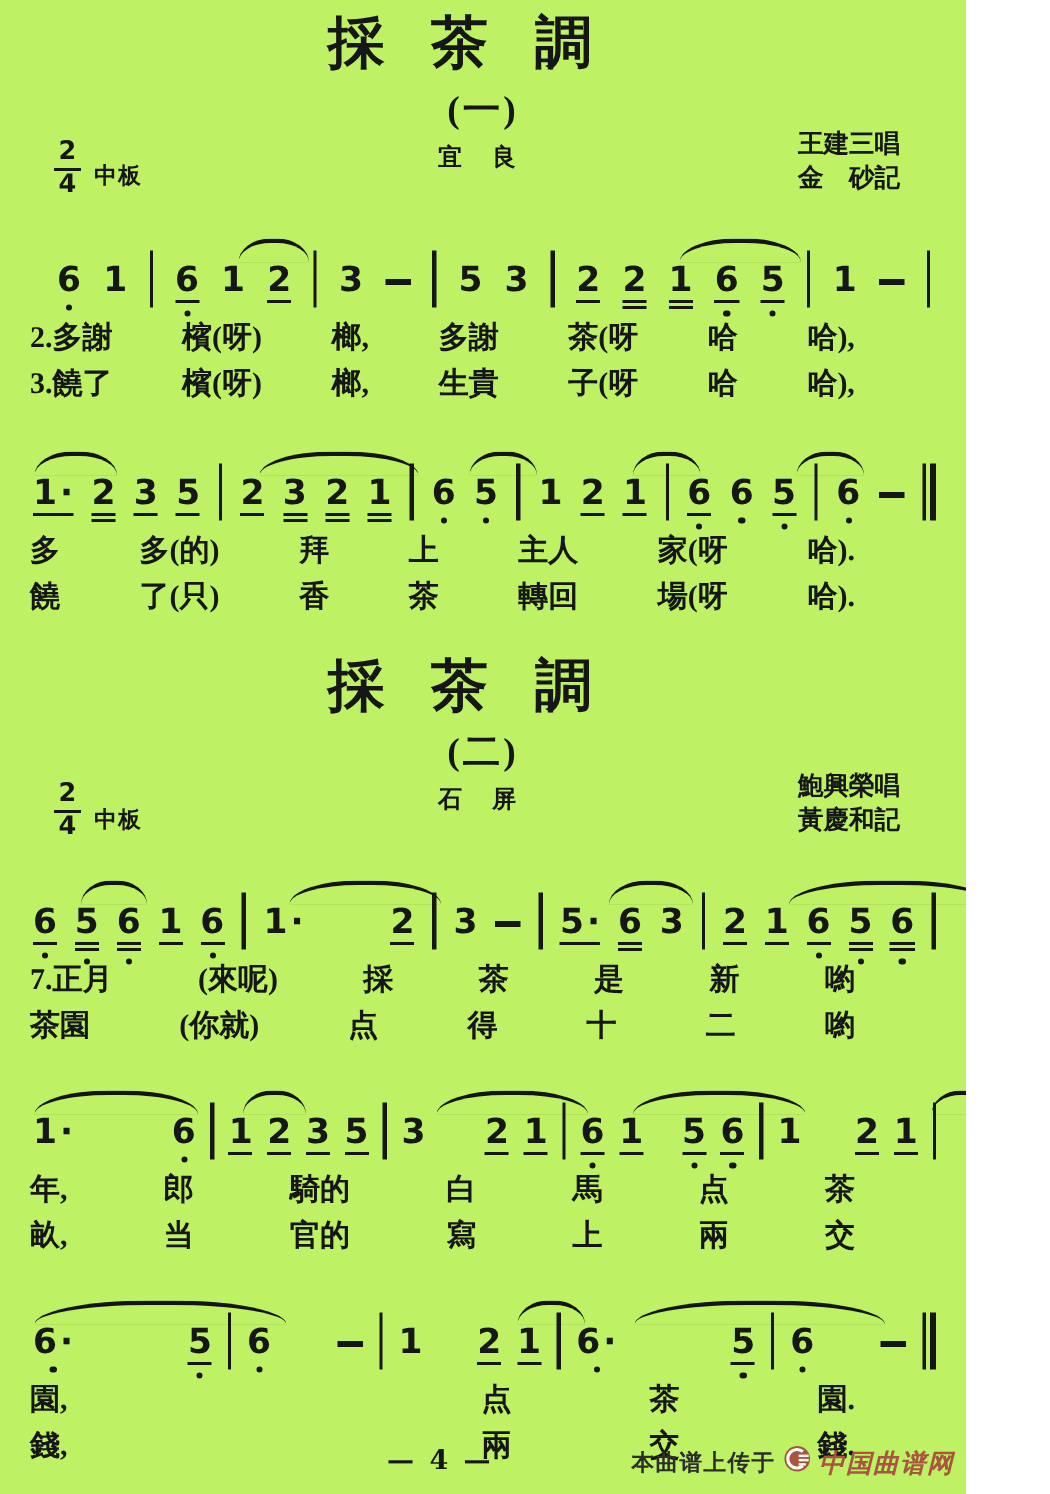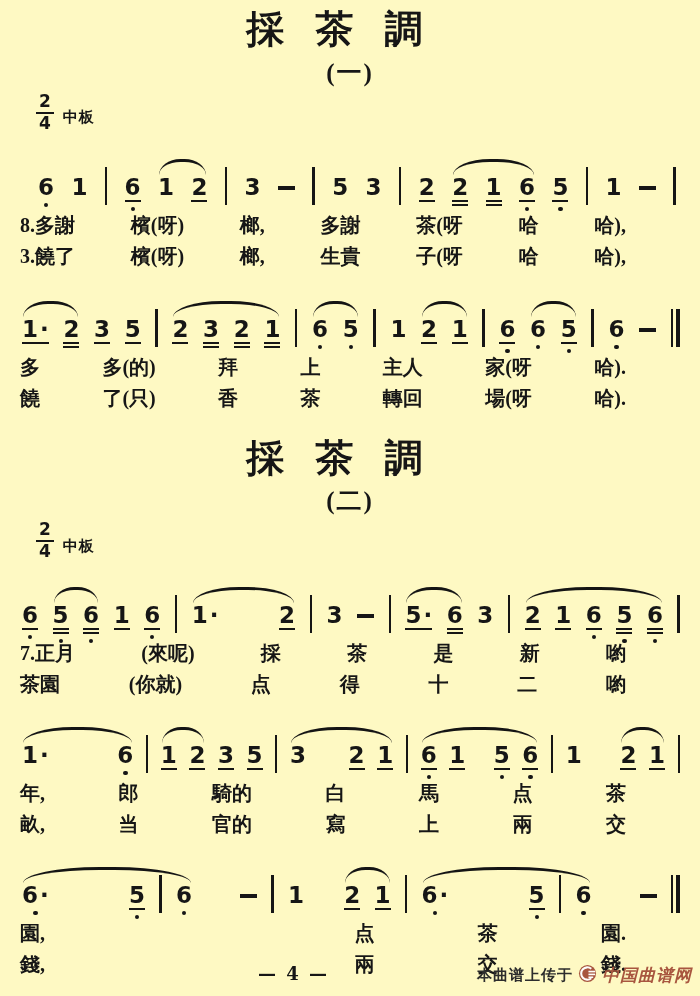--- a/index.html
+++ b/index.html
@@ -1,18 +1,18 @@
 <!DOCTYPE html>
 <html><head>
 <meta charset="utf-8">
 <style>
   html,body{margin:0;padding:0;background:#ffffff;}
   .page{
-    position:relative;width:700px;height:996px;overflow:hidden;
-    background:#fef9c3;color:#161616;
+    position:relative;width:644px;height:996px;overflow:hidden;
+    background:#bef264;color:#161616;
     font-family:"Liberation Serif","DejaVu Serif",serif;
   }
   
   .song-title{
     font-size:38px;font-weight:bold;text-align:center;
     letter-spacing:0.82em;line-height:1.15;margin:0;padding-top:8px;
   }
   .s2 .song-title{padding-top:26px;}
   .part-no{
     font-size:25px;font-weight:bold;text-align:center;letter-spacing:2px;
@@ -78,20 +78,25 @@
     <h1 class="song-title">採茶調</h1>
     <div class="part-no">(一)</div>
     <div class="meta">
       <div class="meter">
         <span class="frac">
           <span class="top">2</span>
           <span class="bot">4</span>
         </span>
         <span class="tempo">中板</span>
       </div>
+      <div class="region">宜 良</div>
+      <div class="credits">
+        <div>王建三唱</div>
+        <div>金　砂記</div>
+      </div>
     </div>
     <div class="score">
         <div class="mline ml0">
           <span class="tk note">
             <i class="dg">6</i>
             <span class="lo" style="bottom: -8px;"></span>
           </span>
           <span class="tk note">
             <i class="dg">1</i>
           </span>
@@ -148,21 +153,21 @@
           <span class="tk bar"></span>
           <span class="tk note">
             <i class="dg">1</i>
           </span>
           <span class="tk dash"></span>
           <span class="tk bar"></span>
           <div class="slur" style="left: 121px; width: 47px; top: 10px;"></div>
           <div class="slur" style="left: 415px; width: 81px; top: 10px;"></div>
         </div>
         <div class="lyr v0">
-          <span>8.多謝</span>
+          <span>2.多謝</span>
           <span>檳(呀)</span>
           <span>榔,</span>
           <span>多謝</span>
           <span>茶(呀</span>
           <span>哈</span>
           <span>哈),</span>
         </div>
         <div class="lyr v1">
           <span>3.饒了</span>
           <span>檳(呀)</span>
@@ -284,20 +289,25 @@
   <section class="song s2">
     <h1 class="song-title">採茶調</h1>
     <div class="part-no">(二)</div>
     <div class="meta">
       <div class="meter">
         <span class="frac">
           <span class="top">2</span>
           <span class="bot">4</span>
         </span>
         <span class="tempo">中板</span>
+      </div>
+      <div class="region">石 屏</div>
+      <div class="credits">
+        <div>鮑興榮唱</div>
+        <div>黃慶和記</div>
       </div>
     </div>
     <div class="score">
         <div class="mline ml0">
           <span class="tk note">
             <i class="dg">6</i>
             <span class="ul" style="bottom: -3px;"></span>
             <span class="lo" style="bottom: -12px;"></span>
           </span>
           <span class="tk note">

